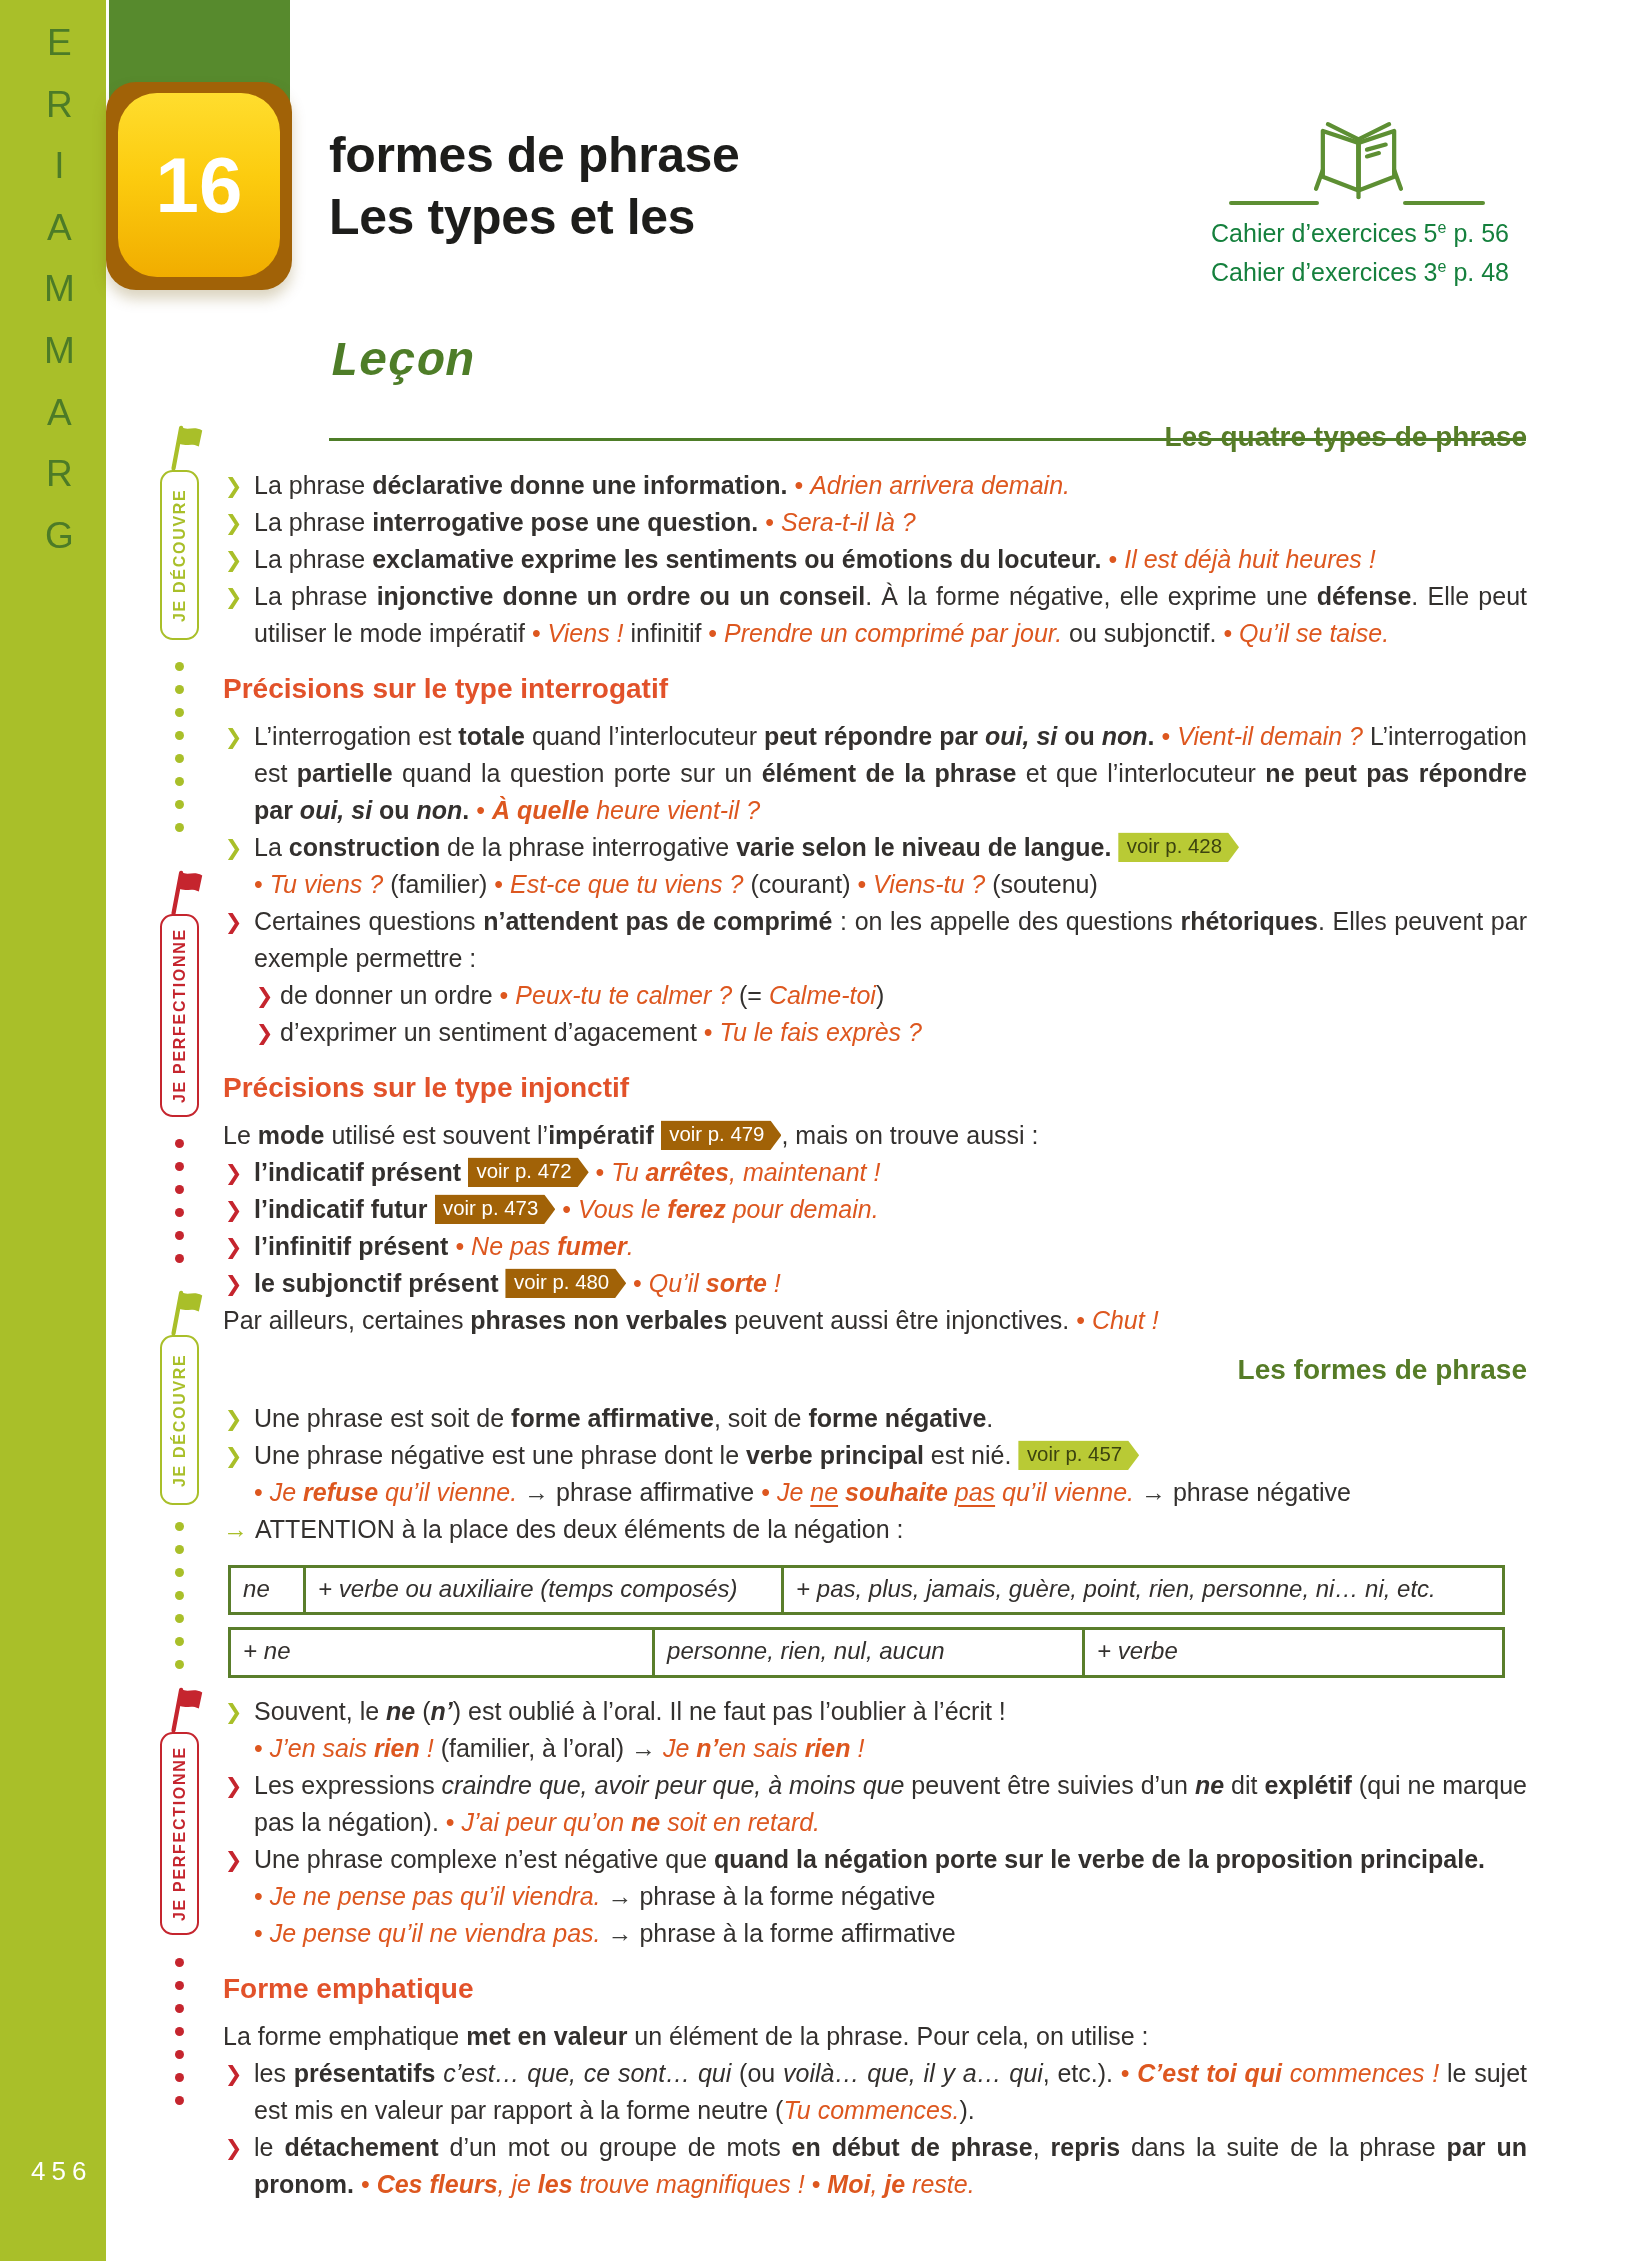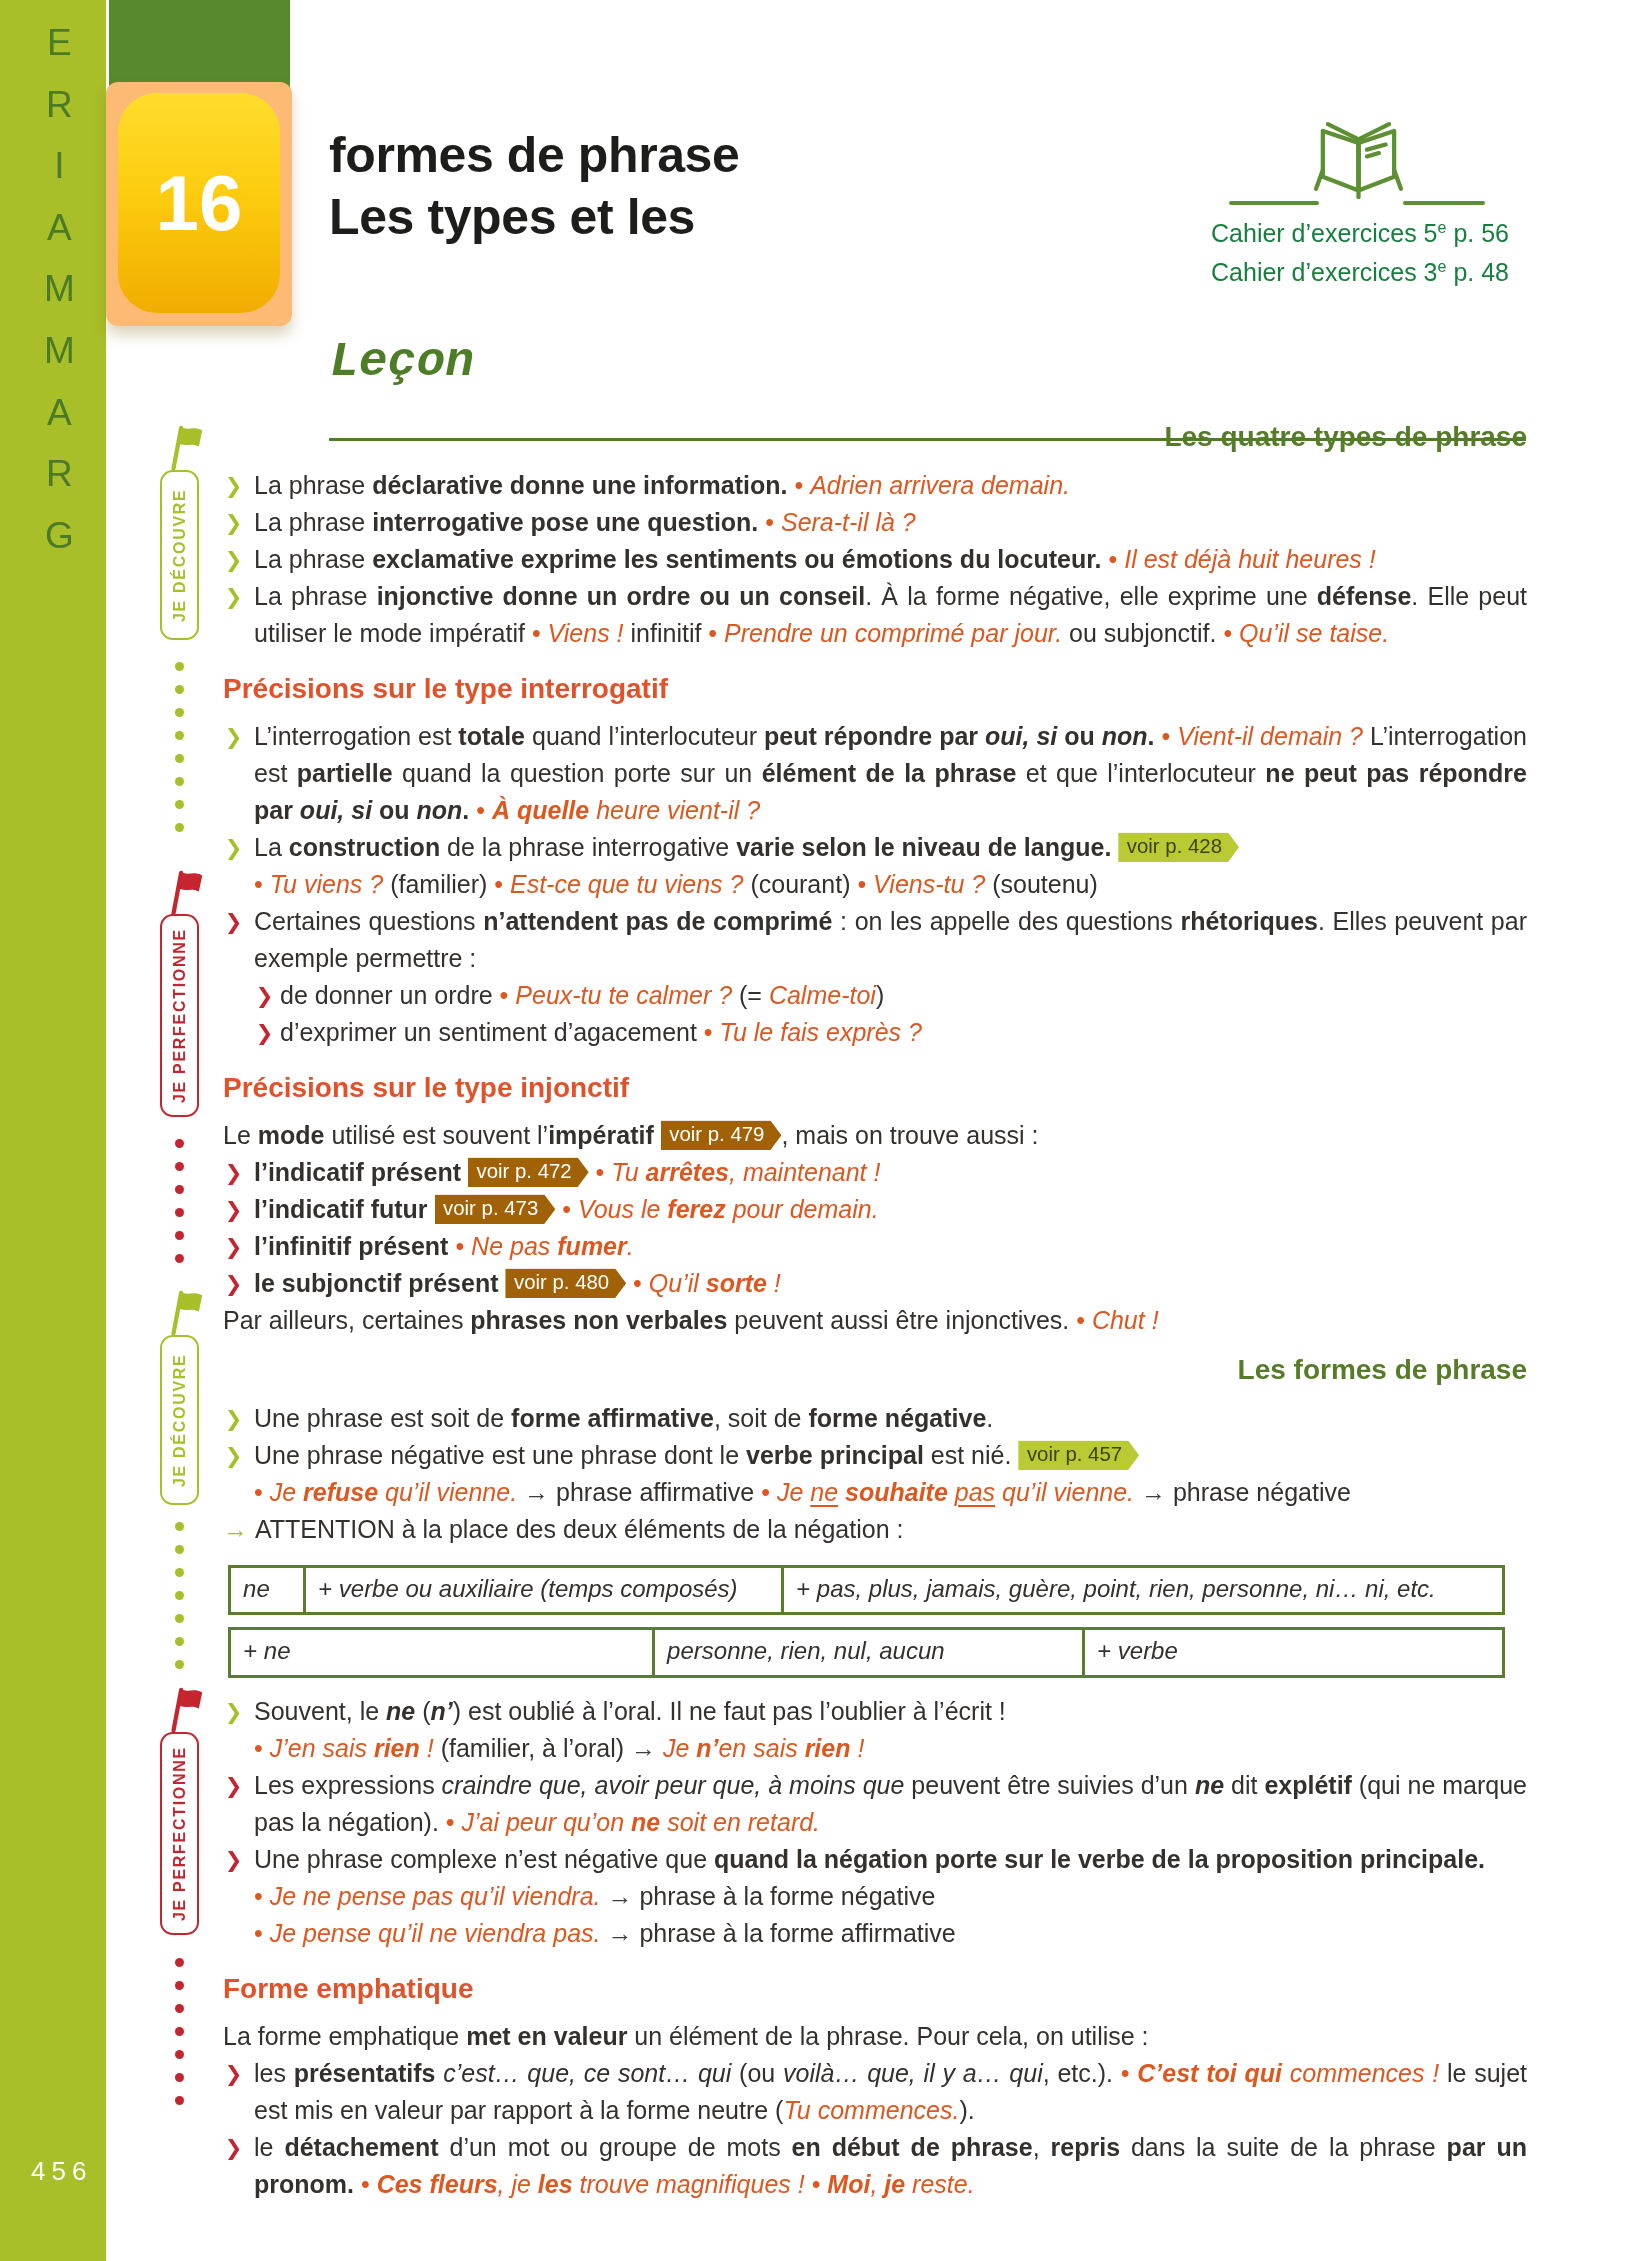--- a/index.html
+++ b/index.html
@@ -5,22 +5,22 @@
   html,body{margin:0;padding:0;background:#fff}
   .page{position:relative;width:1635px;height:2261px;background:#fff;overflow:hidden;
         font-family:"Liberation Sans","DejaVu Sans",sans-serif;color:#33302e}
   
   .strip{position:absolute;left:0;top:0;width:106px;height:2261px;background:#a9bf29}
   .grammaire{position:absolute;left:44px;top:22px;display:flex;flex-direction:column-reverse;
              align-items:center;gap:19.6px;font-size:37px;color:#4c7b27}
   .pagenum{position:absolute;left:31px;top:2156px;color:#fff;font-size:26px;letter-spacing:6px}
   
   .darkblock{position:absolute;left:109px;top:0;width:181px;height:254px;background:#578a2d}
-  .badge-outer{position:absolute;left:106px;top:82px;width:186px;height:244px;background:#fdba74;
-               border-radius:12px;box-shadow:0 8.5px 13.6px rgba(110,85,0,.25)}
+  .badge-outer{position:absolute;left:106px;top:82px;width:186px;height:208px;background:#a16207;
+               border-radius:30px;box-shadow:0 8.5px 13.6px rgba(110,85,0,.25)}
   .badge-inner{position:absolute;left:12px;top:11px;right:12px;bottom:12.8px;border-radius:39px;
                background:linear-gradient(180deg,#ffdd2e 0%,#fccc0f 45%,#f1ad00 100%);
                display:flex;align-items:center;justify-content:center;color:#fff;
                font-size:78px;font-weight:bold}
   .title{position:absolute;left:329px;top:124px;font-size:50px;line-height:62px;font-weight:bold;
          color:#1d1d1b;letter-spacing:-0.4px}
   
   .rule-seg{position:absolute;top:201px;height:4.3px;background:#5d8f33;border-radius:2.6px}
   .book-icon{position:absolute;left:1309px;top:114px}
   .cahier-refs{position:absolute;right:126px;top:211px;text-align:center;font-size:25px;

